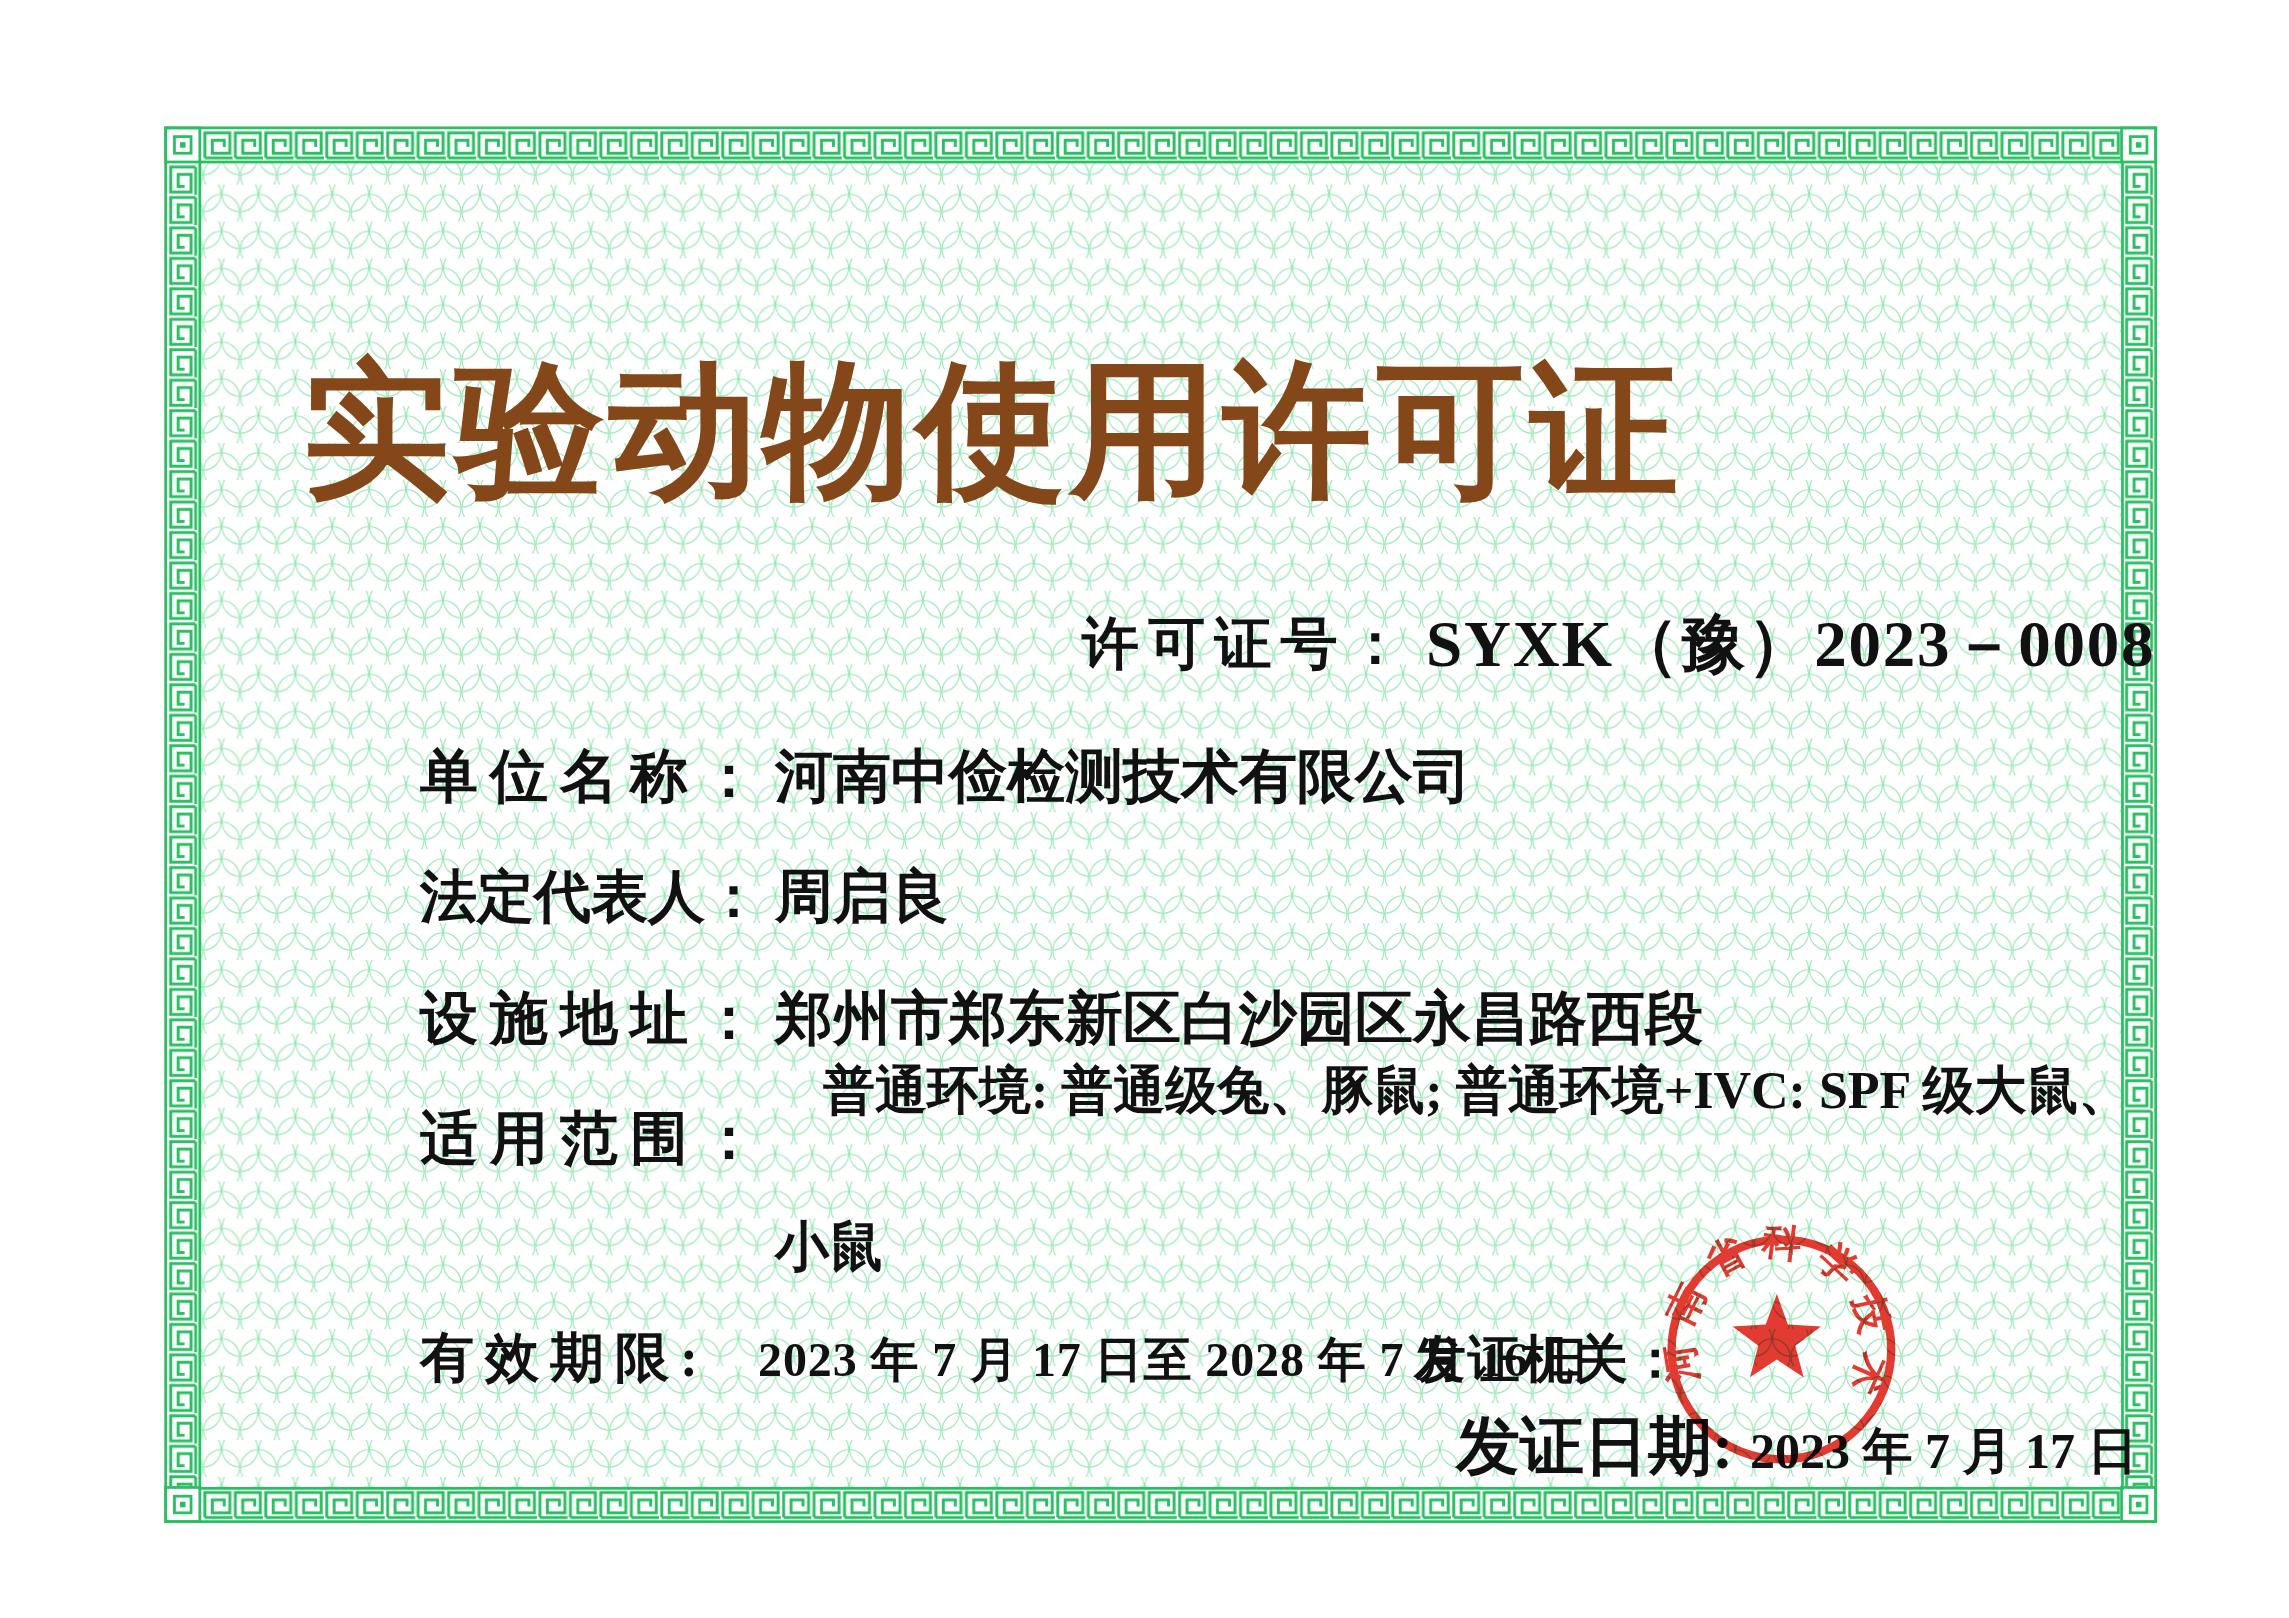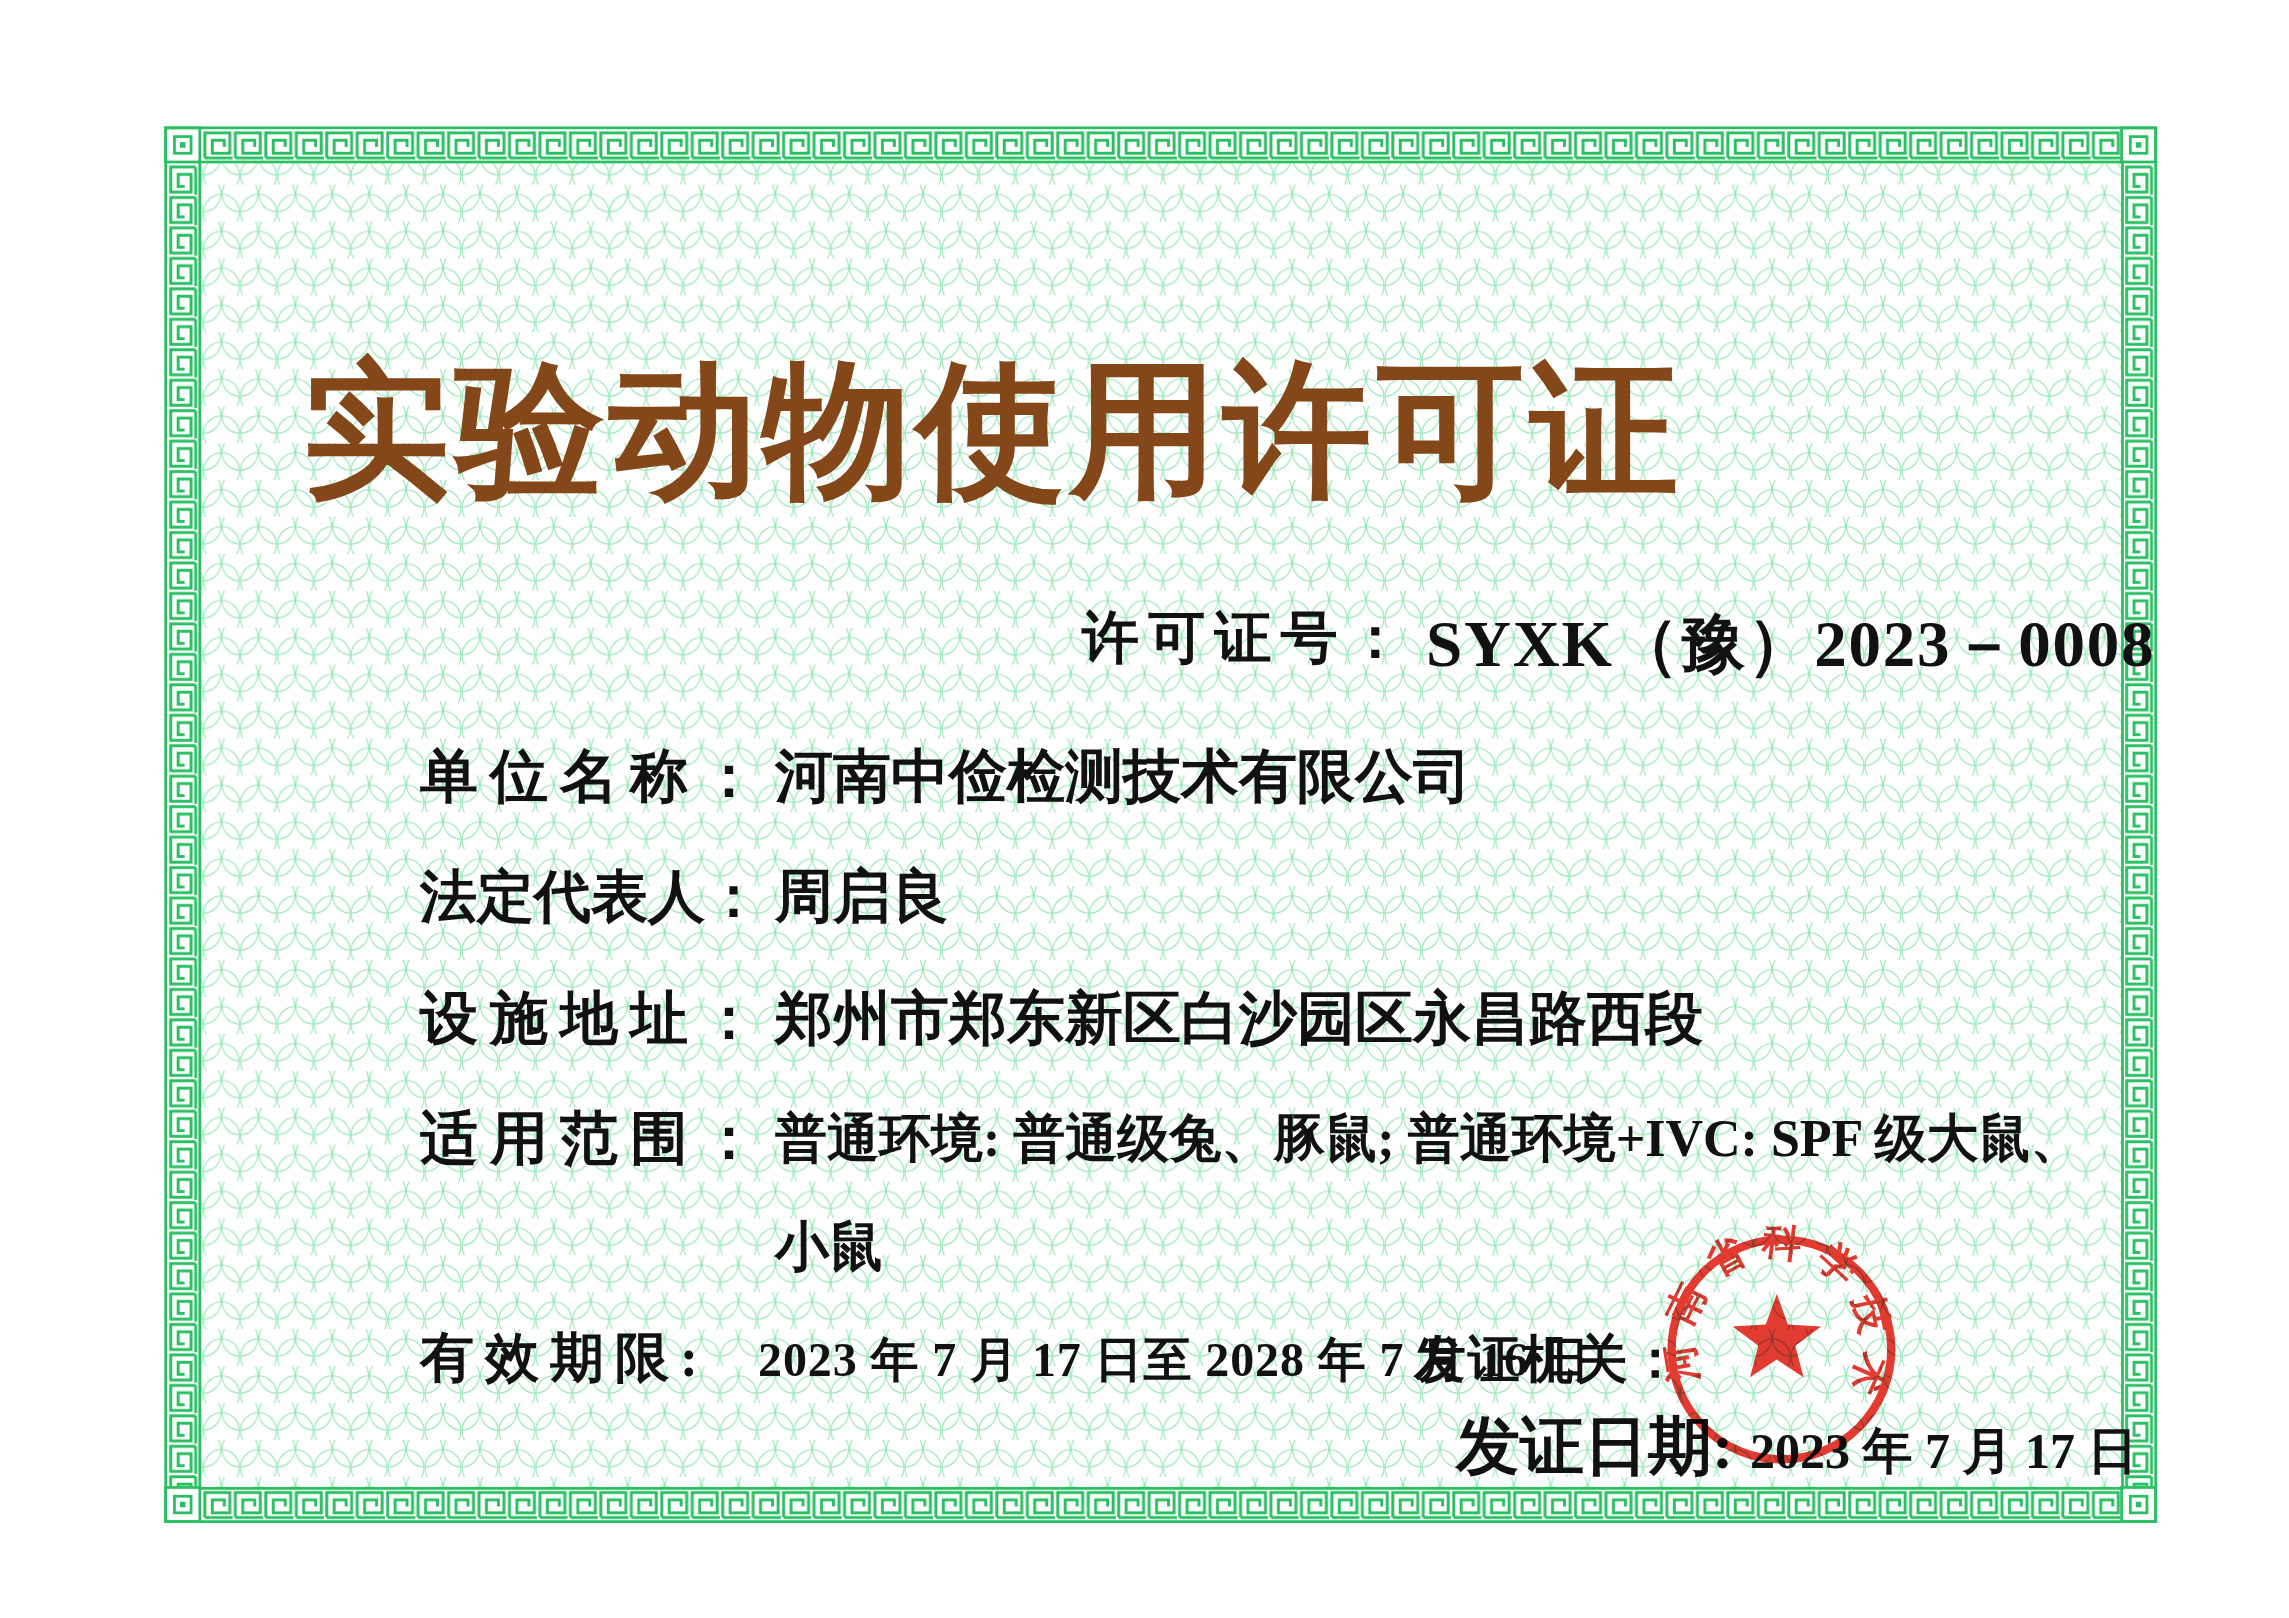--- a/index.html
+++ b/index.html
@@ -17,21 +17,21 @@
   .title{
     left:164px;top:332px;width:1658px;
     text-align:center;
     font-family:Liberation Serif, serif;
     font-weight:900;
     font-size:148px;
     letter-spacing:5.5px;
     color:#84471a;
   }
 
-  .license-row{left:1082px;top:600px;display:flex;align-items:flex-start;}
+  .license-row{left:1082px;top:600px;display:flex;align-items:center;}
   .license-label{font-size:57px;font-weight:bold;letter-spacing:9.2px;}
   .license-value{font-size:65px;font-weight:bold;letter-spacing:1.8px;margin-left:13px;}
 
   .field-label{font-weight:bold;font-size:58px;}
   .ls4{letter-spacing:12px;}
   .ls5{font-size:57px;letter-spacing:0px;}
   .field-value{font-weight:bold;font-size:58px;}
 
   .row-l{left:420px;}
   .val-l{left:775px;}
@@ -133,21 +133,21 @@
   <span class="abs row-l field-label ls4" style="top:738px;">单位名称：</span>
   <span class="abs val-l field-value" style="top:738px;">河南中俭检测技术有限公司</span>
 
   <span class="abs row-l field-label ls5" style="top:859px;">法定代表人：</span>
   <span class="abs val-l field-value" style="top:858px;">周启良</span>
 
   <span class="abs row-l field-label ls4" style="top:980px;">设施地址：</span>
   <span class="abs val-l field-value" style="top:980px;">郑州市郑东新区白沙园区永昌路西段</span>
 
   <span class="abs row-l field-label ls4" style="top:1100px;">适用范围：</span>
-  <span class="abs val-l field-value scope-value" style="top:1104px;">普通环境: 普通级兔、豚鼠; 普通环境+IVC: SPF 级大鼠、</span>
+  <span class="abs val-l field-value scope-value" style="top:1056px;margin-left:48px;">普通环境: 普通级兔、豚鼠; 普通环境+IVC: SPF 级大鼠、</span>
   <span class="abs scope-cont">小鼠</span>
 
   <div class="abs validity-row">
     <span class="validity-label">有效期限:</span>
     <span class="validity-value">2023 年 7 月 17 日至 2028 年 7 月 16 日</span>
   </div>
 
   <span class="abs issuer-label">发证机关：</span>
 
   <div class="abs issue-date-row">

